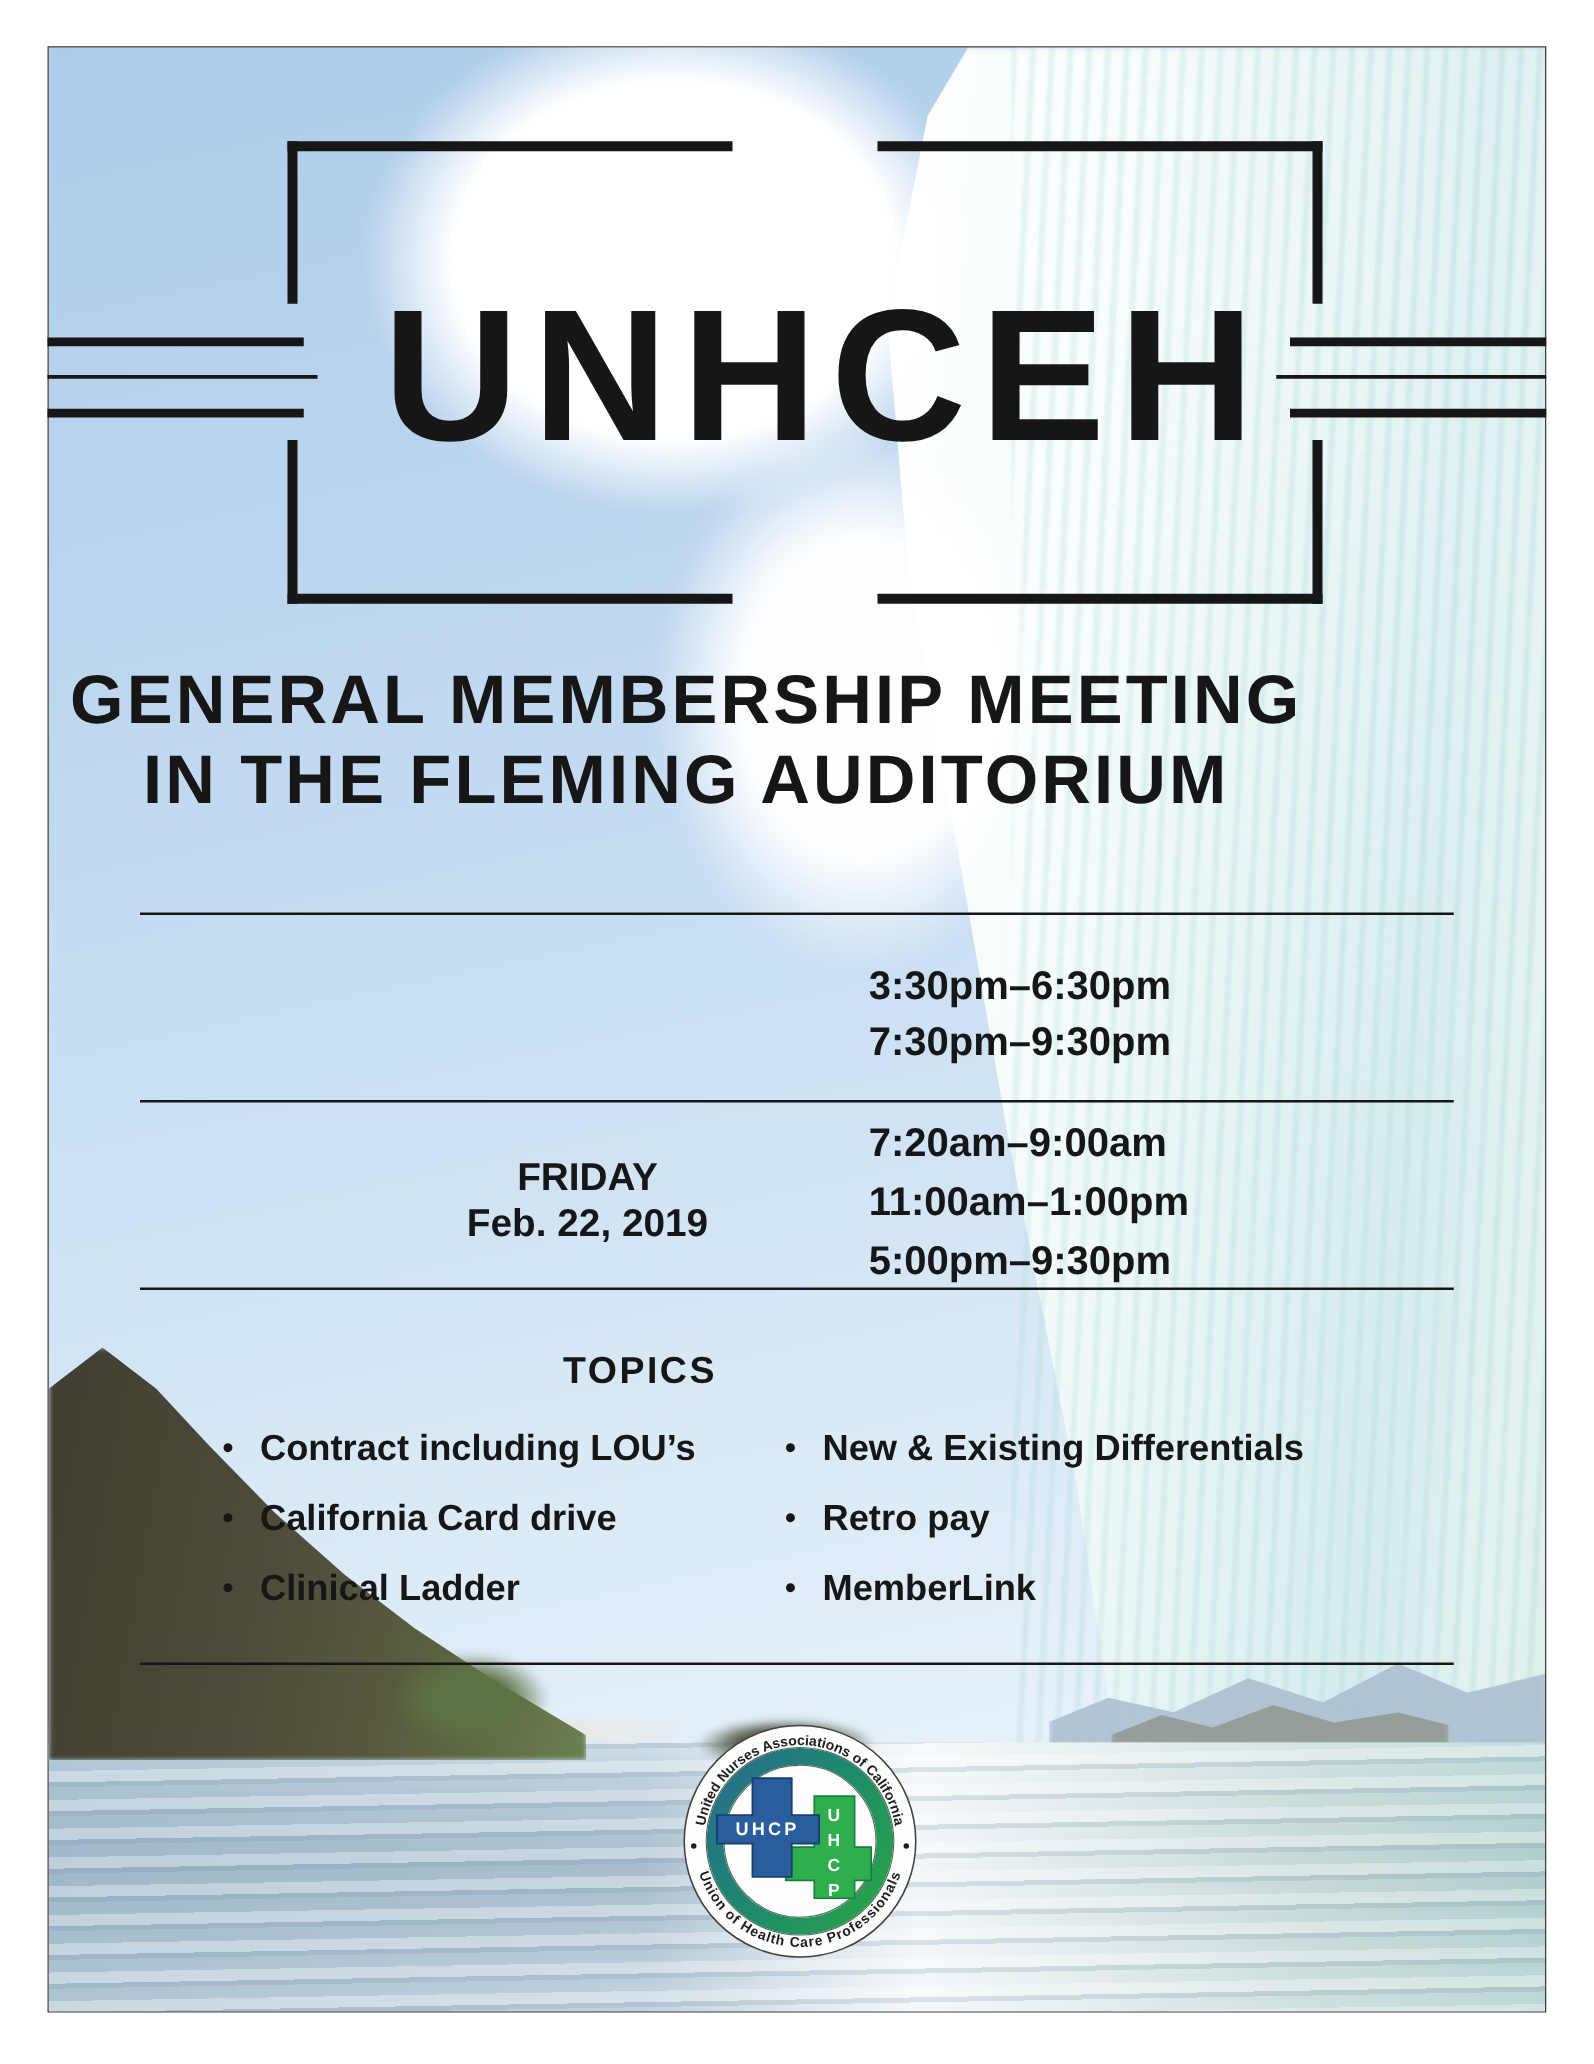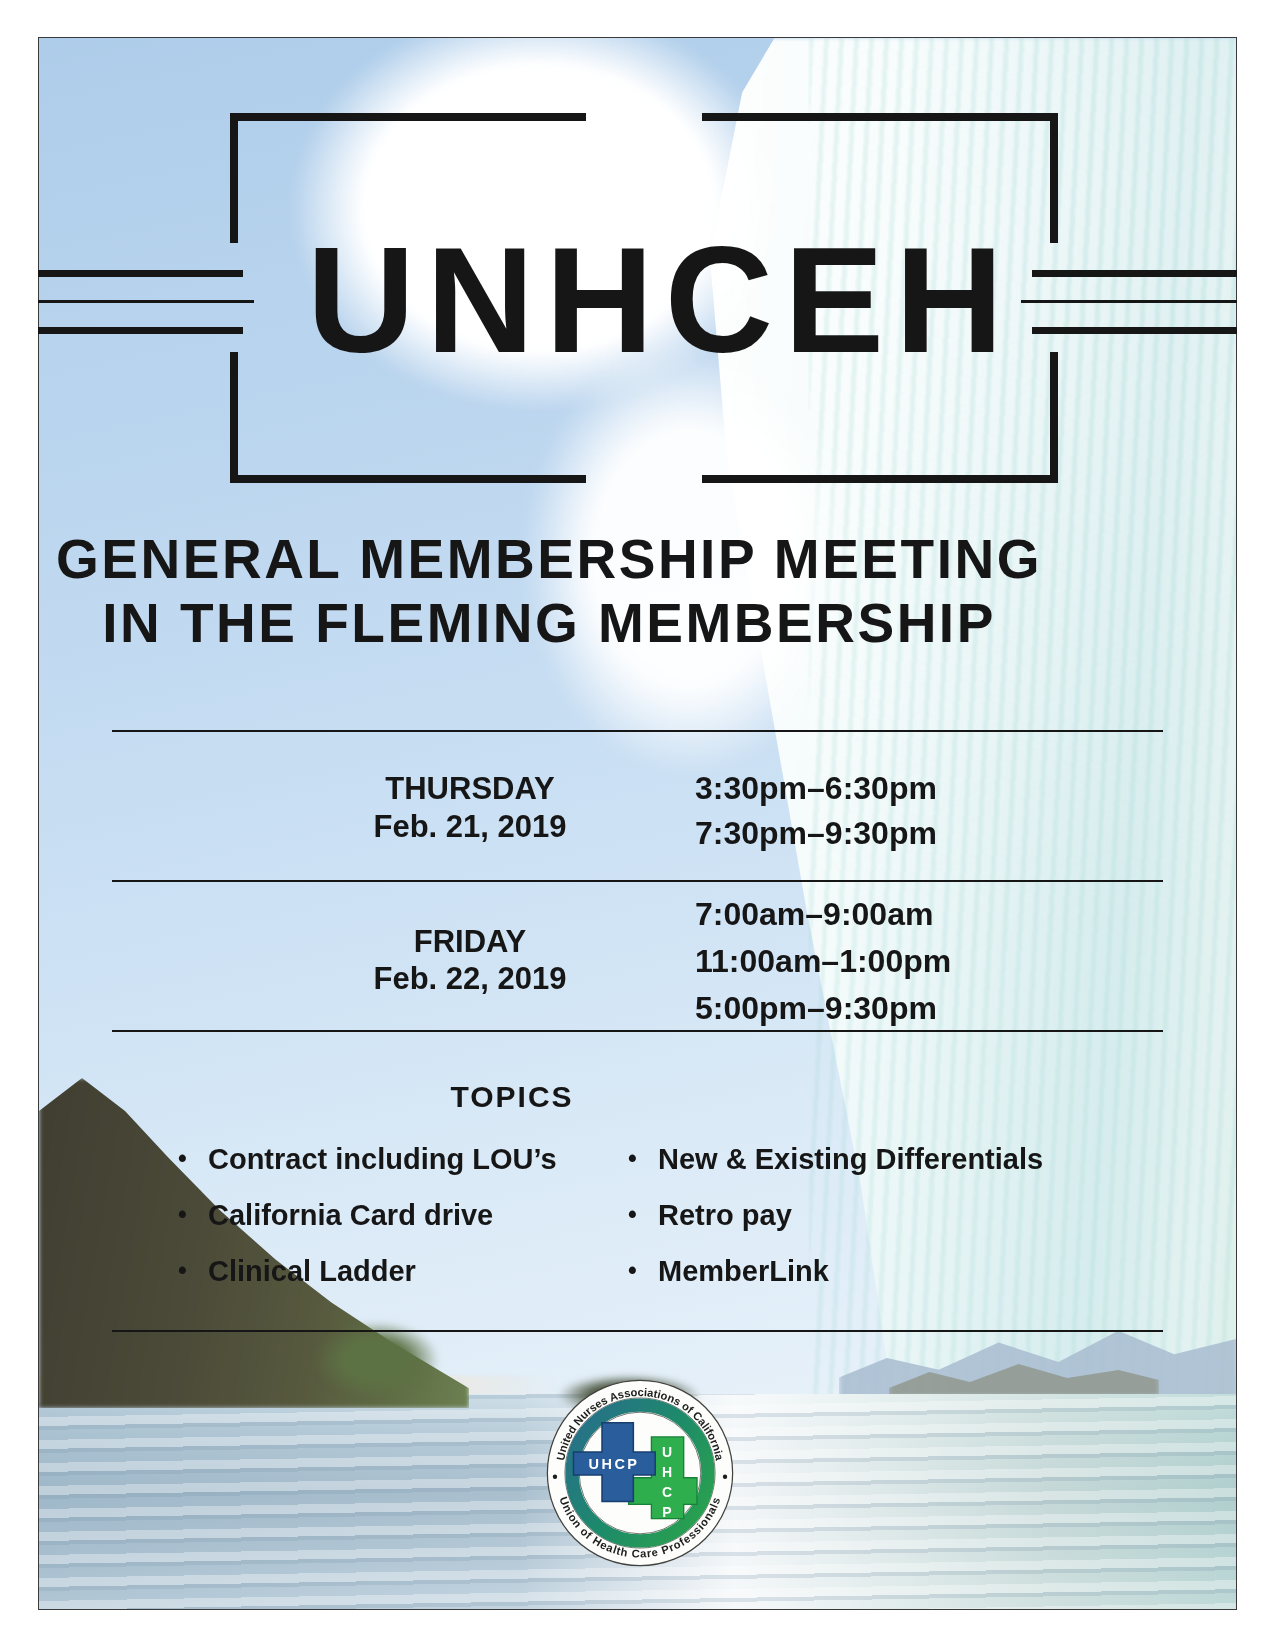--- a/index.html
+++ b/index.html
@@ -151,43 +151,39 @@
     <div class="sline" style="left:38px;top:300px;width:216px;height:3px;"></div>
     <div class="sline" style="left:38px;top:327px;width:205px;height:7px;"></div>
     <div class="sline" style="left:1032px;top:270px;width:205px;height:7px;"></div>
     <div class="sline" style="left:1021px;top:300px;width:216px;height:3px;"></div>
     <div class="sline" style="left:1032px;top:327px;width:205px;height:7px;"></div>
 
     <div class="title">UNHCEH</div>
 
     <div class="headline">
       <div>GENERAL MEMBERSHIP MEETING</div>
-      <div>IN THE FLEMING MEMBERSHIP</div>
+      <div>IN THE FLEMING AUDITORIUM</div>
     </div>
 
     <div class="hr" style="top:730px;"></div>
     <div class="hr" style="top:880px;"></div>
     <div class="hr" style="top:1030px;"></div>
     <div class="hr" style="top:1330px;"></div>
 
-    <div class="day-block d1">
-      <div>THURSDAY</div>
-      <div>Feb. 21, 2019</div>
-    </div>
     <div class="times-block t1">
       <div>3:30pm–6:30pm</div>
       <div>7:30pm–9:30pm</div>
     </div>
 
     <div class="day-block d2">
       <div>FRIDAY</div>
       <div>Feb. 22, 2019</div>
     </div>
     <div class="times-block t2">
-      <div>7:00am–9:00am</div>
+      <div>7:20am–9:00am</div>
       <div>11:00am–1:00pm</div>
       <div>5:00pm–9:30pm</div>
     </div>
 
     <div class="topics-h">TOPICS</div>
 
     <div class="topic" style="left:178px;top:1143px;">
       <span class="dot">•</span><span>Contract including LOU’s</span>
     </div>
     <div class="topic" style="left:178px;top:1199px;">

